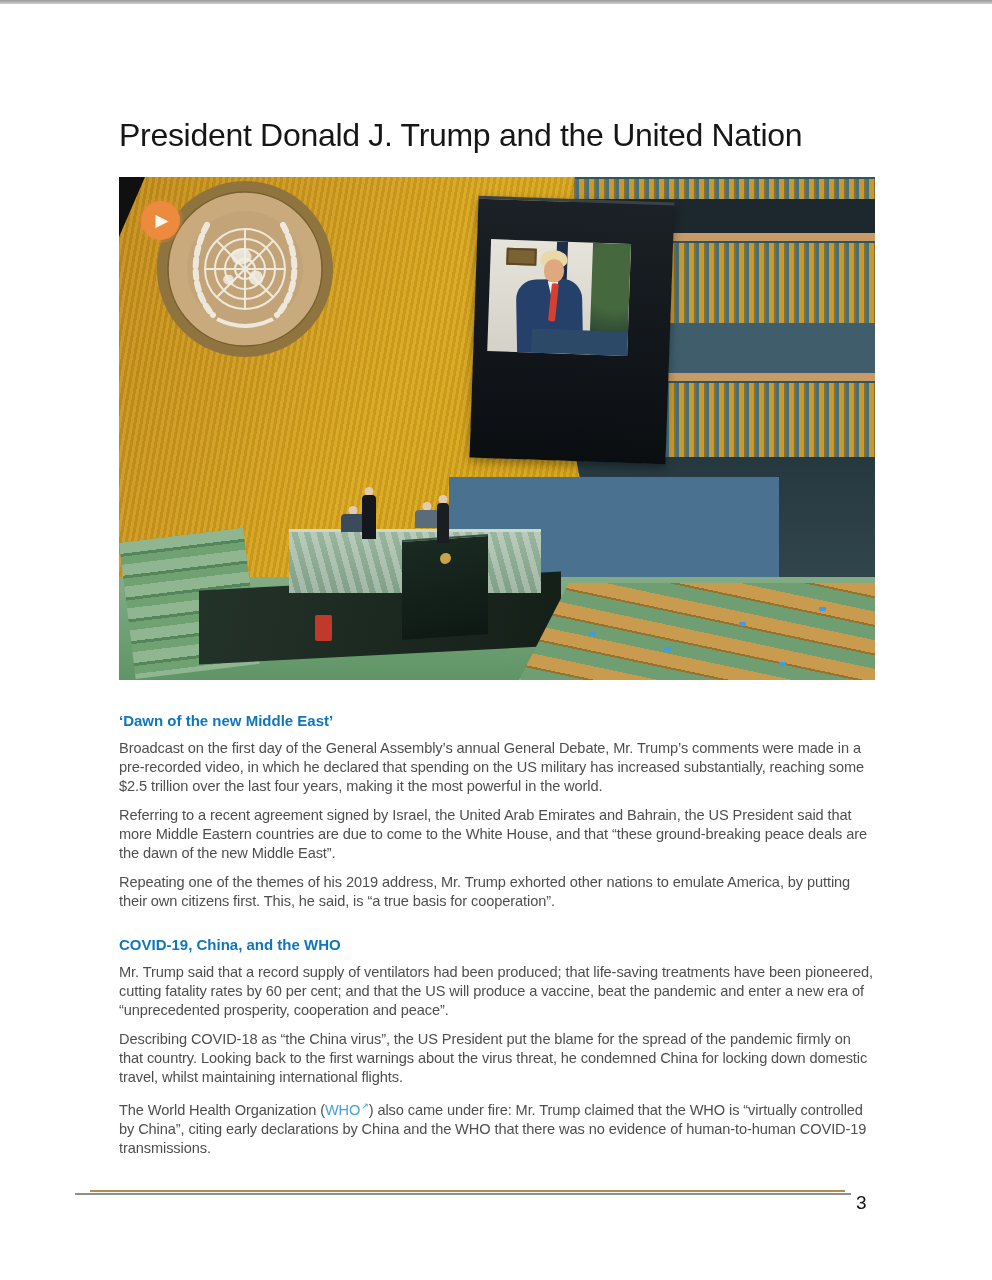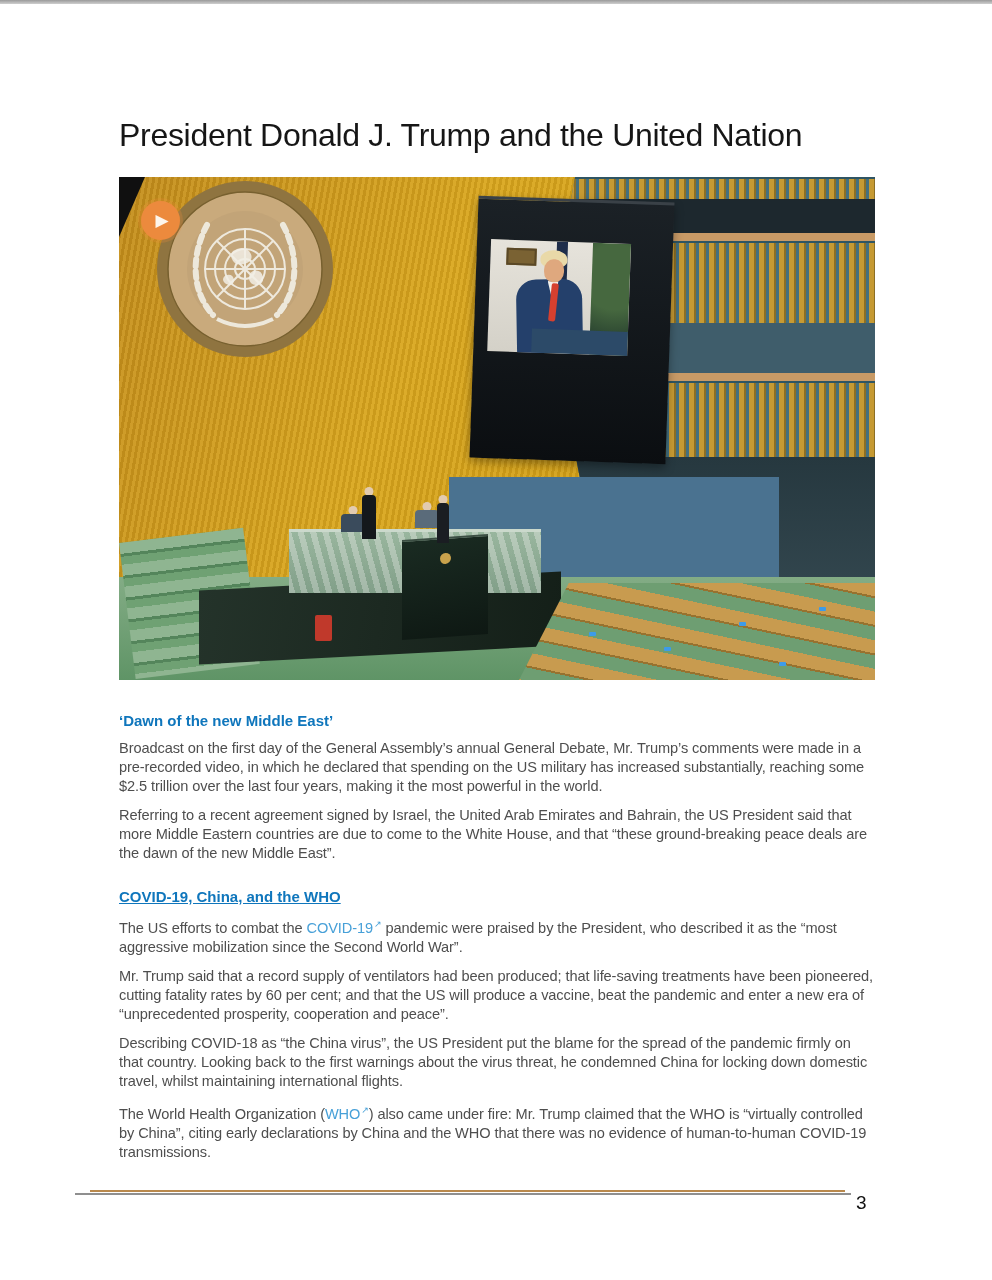--- a/index.html
+++ b/index.html
@@ -8,21 +8,21 @@
     width:992px; height:1280px; position:relative; overflow:hidden;
     background:#ffffff; font-family:"Liberation Sans", sans-serif;
   }
   .top-edge { position:absolute; left:0; top:0; width:992px; height:4px;
     background:linear-gradient(#9a9a9a,#cfcfcf); }
   .content { position:absolute; left:119px; top:0; width:756px; }
   h1.article-title { margin:118px 0 0; font-size:32px; line-height:34px;
     font-weight:400; color:#161616; letter-spacing:-0.3px; }
   h2.section-heading { margin:32px 0 0; font-size:15px; line-height:17px;
     font-weight:700; color:#0F76BC; }
-  h2.section-heading.second { margin-top:25px;text-decoration:underline; }
+  h2.section-heading.second { margin-top:25px; }
   p.body-text { margin:10px 0 0; font-size:14.6px; line-height:19px;
     color:#4E4E4E; letter-spacing:-0.1px; }
   a.inline-link { color:#47A0D8; text-decoration:none; cursor:pointer; }
   sup.ext-icon { font-size:9px; color:#47A0D8; margin-left:1px; }
 
   
   .hero { position:relative; margin-top:25px; width:756px; height:503px;
     overflow:hidden; background:linear-gradient(115deg,#C08A1C 0%,#D7A51E 38%,#D2A018 60%,#A97F12 100%); }
   .hero .texture { position:absolute; inset:0;
     background:repeating-linear-gradient(100deg, rgba(255,221,130,.12) 0 3px, rgba(120,82,8,.12) 3px 6px); }
@@ -217,23 +217,23 @@
     </div>
 
     <div class="play-button">
       <span class="glyph">▶</span>
     </div>
   </div>
 
   <h2 class="section-heading">‘Dawn of the new Middle East’</h2>
   <p class="body-text">Broadcast on the first day of the General Assembly’s annual General Debate, Mr. Trump’s comments were made in a pre-recorded video, in which he declared that spending on the US military has increased substantially, reaching some $2.5 trillion over the last four years, making it the most powerful in the world.</p>
   <p class="body-text">Referring to a recent agreement signed by Israel, the United Arab Emirates and Bahrain, the US President said that more Middle Eastern countries are due to come to the White House, and that “these ground-breaking peace deals are the dawn of the new Middle East”.</p>
+  <p class="body-text">Repeating one of the themes of his 2019 address, Mr. Trump exhorted other nations to emulate America, by putting their own citizens first. This, he said, is “a true basis for cooperation”.</p>
 
   <h2 class="section-heading second">COVID-19, China, and the WHO</h2>
-  <p class="body-text"><span>The US efforts to combat the </span><a class="inline-link">COVID-19</a><sup class="ext-icon">↗</sup><span> pandemic were praised by the President, who described it as the “most aggressive mobilization since the Second World War”.</span></p>
   <p class="body-text">Mr. Trump said that a record supply of ventilators had been produced; that life-saving treatments have been pioneered, cutting fatality rates by 60 per cent; and that the US will produce a vaccine, beat the pandemic and enter a new era of “unprecedented prosperity, cooperation and peace”.</p>
   <p class="body-text">Describing COVID-18 as “the China virus”, the US President put the blame for the spread of the pandemic firmly on that country. Looking back to the first warnings about the virus threat, he condemned China for locking down domestic travel, whilst maintaining international flights.</p>
   <p class="body-text"><span>The World Health Organization (</span><a class="inline-link">WHO</a><sup class="ext-icon">↗</sup><span>) also came under fire: Mr. Trump claimed that the WHO is “virtually controlled by China”, citing early declarations by China and the WHO that there was no evidence of human-to-human COVID-19 transmissions.</span></p>
 
 </div>
 
 <div class="rule-tan"></div>
 <div class="rule-gray"></div>
 <div class="page-number">3</div>
 

